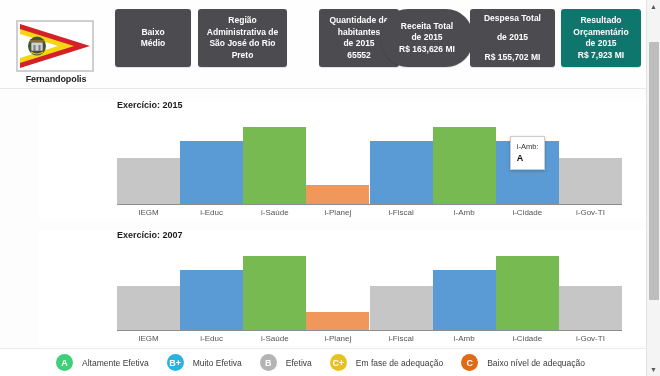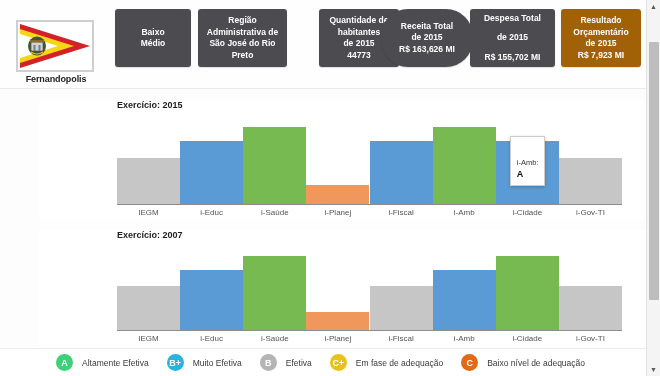--- a/index.html
+++ b/index.html
@@ -70,21 +70,21 @@
     display: flex;
     flex-direction: column;
     align-items: center;
     justify-content: center;
     text-align: center;
     box-sizing: border-box;
     padding: 2px 4px;
     box-shadow: 0 1px 1px rgba(0,0,0,0.12);
   }
   .kpi-card.highlight {
-    background: #a16207;
+    background: #0f766e;
   }
   .kpi-line { display: block; white-space: nowrap; }
 
   
   .chart-panel {
     position: absolute;
     left: 0;
     width: 646px;
     background: #ffffff;
     margin-left: 39px;
@@ -130,21 +130,21 @@
     font-size: 8px;
     color: #555555;
   }
 
   
   .tooltip {
     position: absolute;
     background: #ffffff;
     border: 1px solid #cccccc;
     box-shadow: 0 1px 3px rgba(0,0,0,0.22);
-    padding: 20px 6px 5px 6px;
+    padding: 4px 6px 5px 6px;
     font-size: 7.5px;
     color: #333;
     line-height: 11px;
     z-index: 20;
     white-space: nowrap;
   }
   .tooltip .tt-value {
     font-weight: bold;
     font-size: 9px;
     color: #111;
@@ -258,21 +258,21 @@
         <div class="kpi-card" style="left: 198px; width: 89px;">
           <span class="kpi-line">Região</span>
           <span class="kpi-line">Administrativa de</span>
           <span class="kpi-line">São José do Rio</span>
           <span class="kpi-line">Preto</span>
         </div>
         <div class="kpi-card" style="left: 294px; width: 80px; margin-left: 25px;">
           <span class="kpi-line">Quantidade de</span>
           <span class="kpi-line">habitantes</span>
           <span class="kpi-line">de 2015</span>
-          <span class="kpi-line">44773</span>
+          <span class="kpi-line">65552</span>
         </div>
         <div class="kpi-card" style="left: 381px; width: 92px; border-radius: 27px;">
           <span class="kpi-line">Receita Total</span>
           <span class="kpi-line">de 2015</span>
           <span class="kpi-line">R$ 163,626 MI</span>
         </div>
         <div class="kpi-card" style="left: 470px; width: 85px; gap: 8px;">
           <span class="kpi-line">Despesa Total</span>
           <span class="kpi-line">de 2015</span>
           <span class="kpi-line">R$ 155,702 MI</span>

